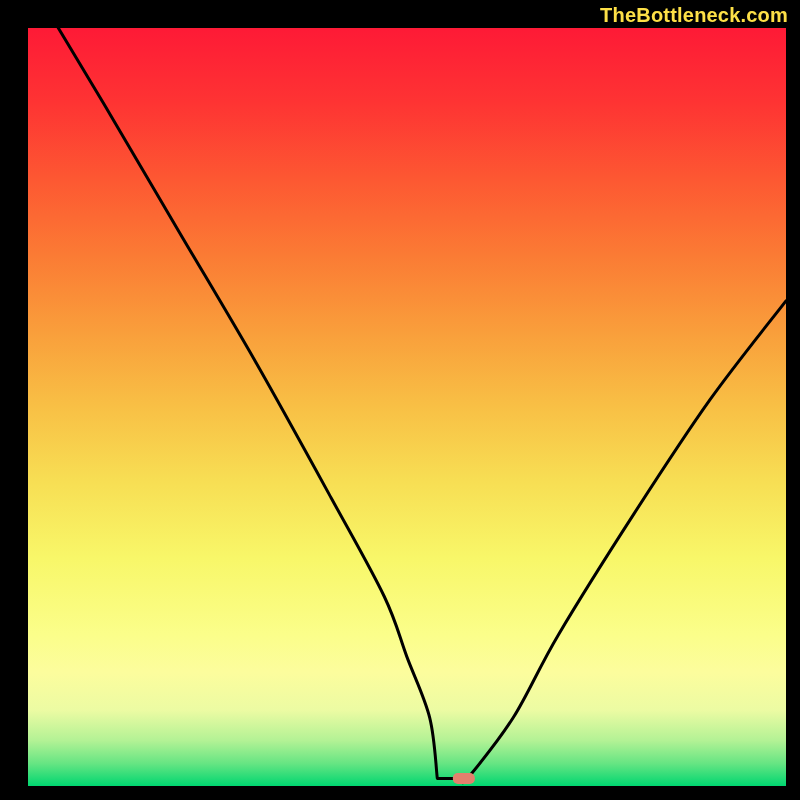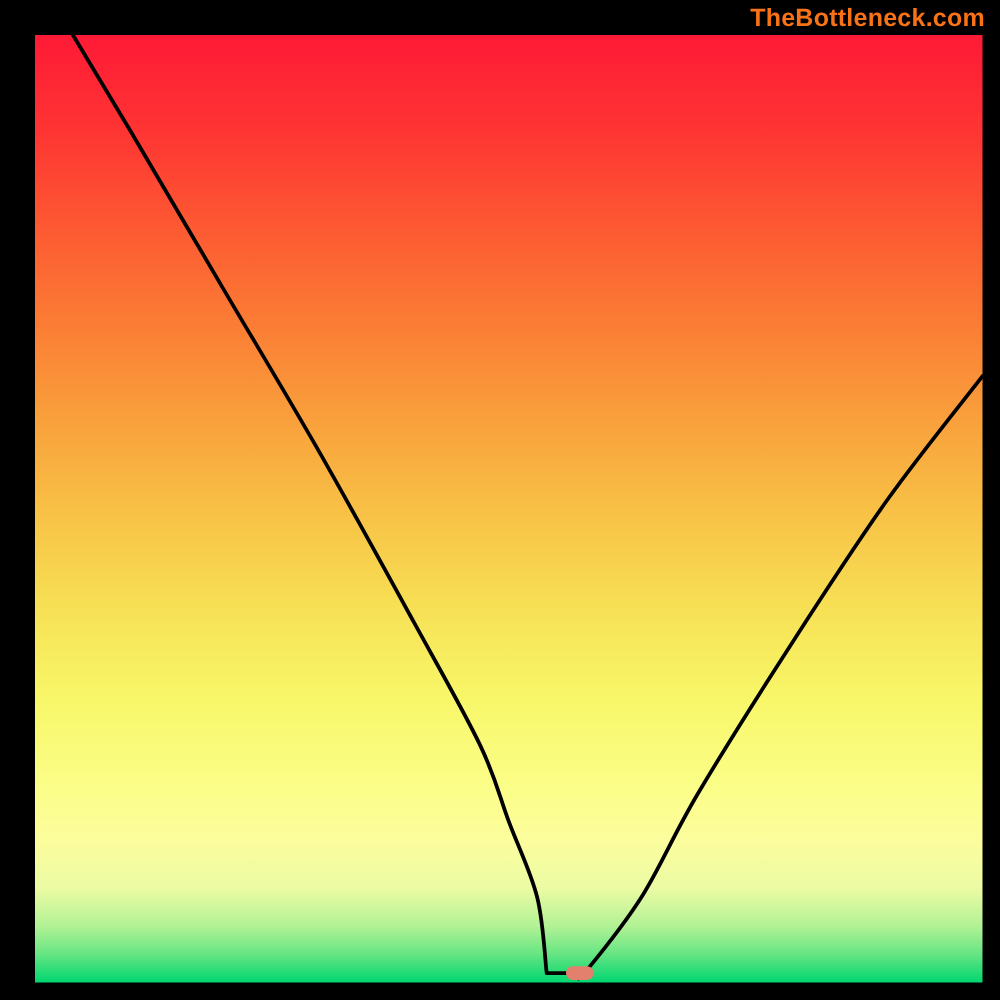--- a/index.html
+++ b/index.html
@@ -16,21 +16,21 @@
     height: 800px;
     background: #000;
   }
   .watermark {
     position: absolute;
     top: 4px;
     right: 12px;
     font-family: Arial, Helvetica, sans-serif;
     font-size: 20px;
     font-weight: 600;
-    color: #f97316;
+    color: #fde047;
     letter-spacing: 0.2px;
     z-index: 10;
   }
   svg.plot {
     position: absolute;
     left: 0;
     top: 0;
     width: 800px;
     height: 800px;
   }

